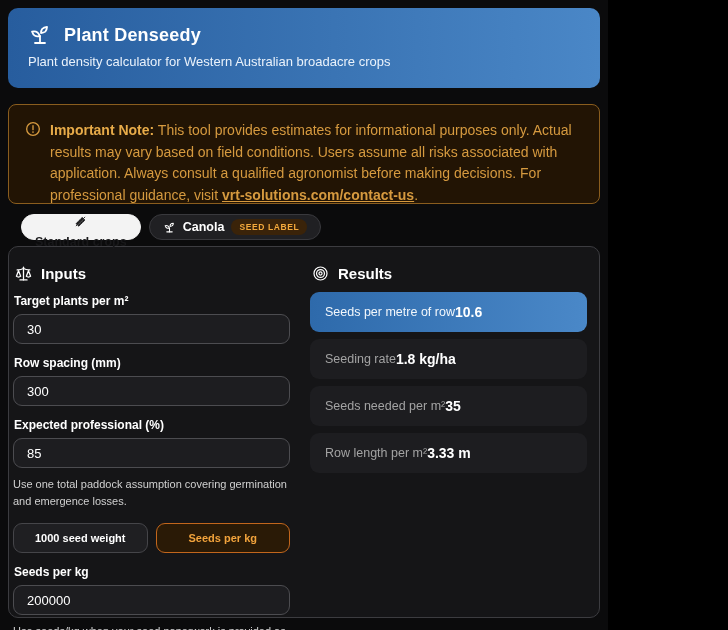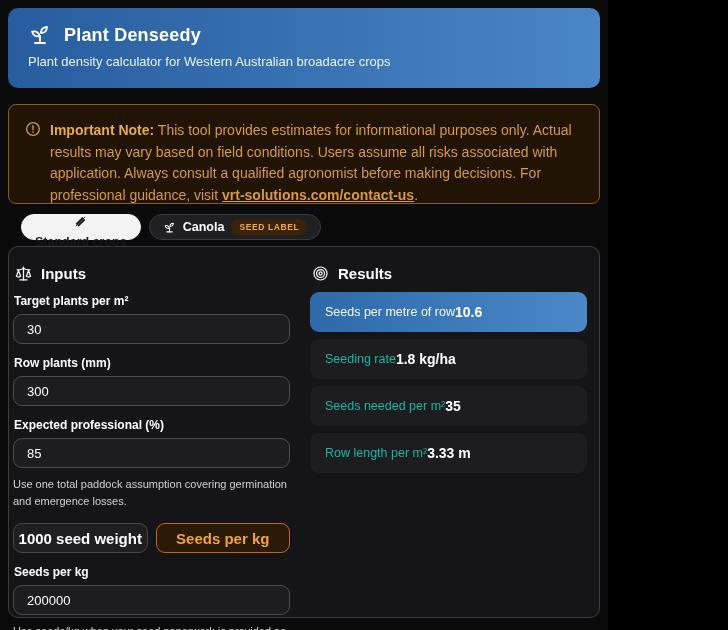--- a/index.html
+++ b/index.html
@@ -80,36 +80,36 @@
     color:#fff; font-size:13px;
     padding:0 13px;
     font-family:"Liberation Sans", sans-serif;
     outline:none;
   }
   .help { font-size:11px; color:#d0d0d0; line-height:1.5; margin-top:8px; }
   .mode-row { display:flex; gap:8px; margin-top:14px; }
   .mode-btn {
     flex:1; height:30px;
     border-radius:9px;
-    font-size:15px; font-weight:bold;
+    font-size:11px; font-weight:bold;
     background:#1f1f22; color:#fff;
     border:1px solid #454549;
     cursor:pointer;
     font-family:"Liberation Sans", sans-serif;
   }
   .mode-btn.active { background:#2a1a06; border-color:#c2661c; color:#f2a33c; }
   
   .result-row {
     display:flex; align-items:center; justify-content:flex-start;
     height:40px; padding:0 15px;
     background:#1d1d20;
     border-radius:9px;
     margin-bottom:7px;
   }
-  .result-row .r-label { font-size:12.5px; color:#14b8a6; }
+  .result-row .r-label { font-size:12.5px; color:#a3a3a3; }
   .result-row .r-value { font-size:14px; font-weight:bold; color:#fff; }
   .result-row.highlight { background:linear-gradient(90deg,#2e6aab,#4a88c8); }
   .result-row.highlight .r-label { color:#f2f7fc; }
   .results-list { margin-top:6px; }
 </style>
 </head>
 <body>
 
 <div class="page">
 
@@ -180,21 +180,21 @@
               <path d="M12 3v18"></path>
             <path d="M3 7h2c2 0 5-1 7-2 2 1 5 2 7 2h2"></path>
           </svg>
         </span>
         <span>Inputs</span>
       </div>
 
       <div class="field-label">Target plants per m²</div>
       <input class="text-input" type="text" value="30" style="">
 
-      <div class="field-label">Row plants (mm)</div>
+      <div class="field-label">Row spacing (mm)</div>
       <input class="text-input" type="text" value="300" style="">
 
       <div class="field-label">Expected professional (%)</div>
       <input class="text-input" type="text" value="85" style="">
       <div class="help">Use one total paddock assumption covering germination and emergence losses.</div>
 
       <div class="mode-row">
         <button class="mode-btn">1000 seed weight</button>
         <button class="mode-btn active">Seeds per kg</button>
       </div>

